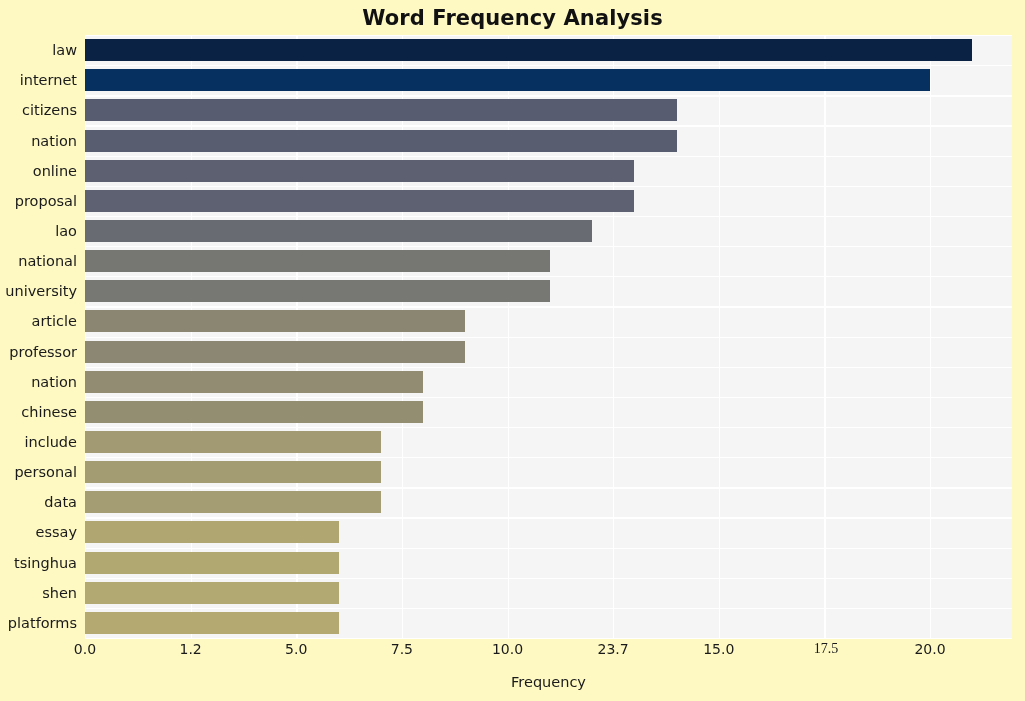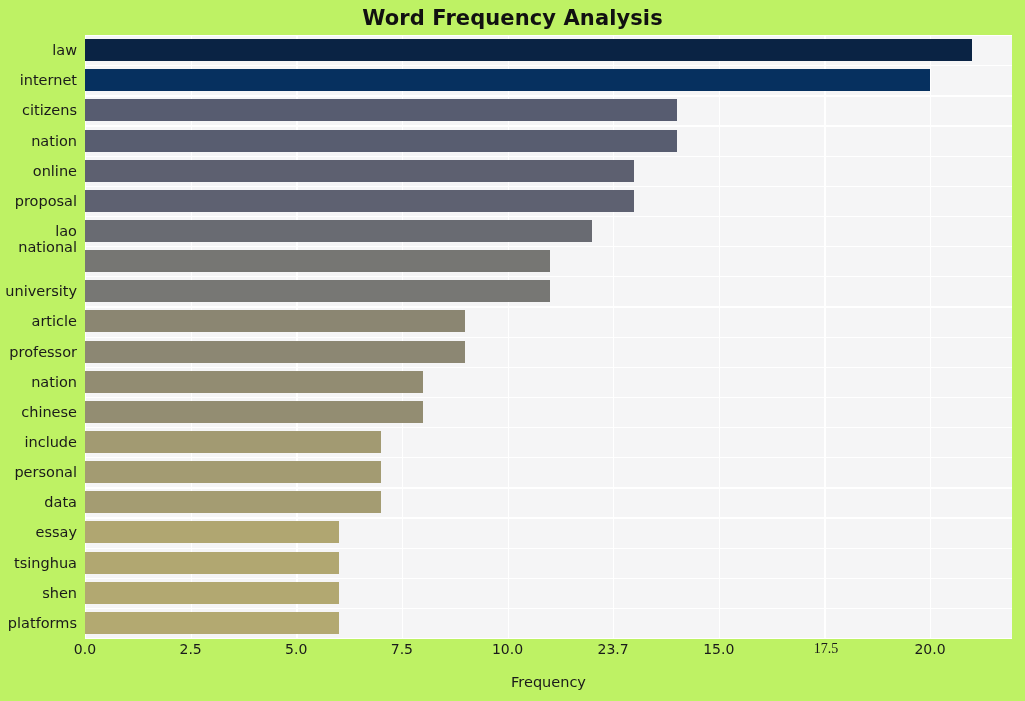--- a/index.html
+++ b/index.html
@@ -11,21 +11,21 @@
     width: 1025px;
     height: 701px;
     font-family: "DejaVu Sans", "Liberation Sans", sans-serif;
     overflow: hidden;
   }
 
   #figure {
     position: relative;
     width: 1025px;
     height: 701px;
-    background: #bef264;
+    background: #fef9c3;
   }
 
   
   #chart-title {
     position: absolute;
     left: 0;
     top: 6px;
     width: 1025px;
     text-align: center;
     font-size: 21px;
@@ -186,38 +186,38 @@
   </div>
 
   <div id="ylabels-layer">
       <div class="ytick-label" style="top: 4.075px;">law</div>
       <div class="ytick-label" style="top: 34.225px;">internet</div>
       <div class="ytick-label" style="top: 64.375px;">citizens</div>
       <div class="ytick-label" style="top: 94.525px;">nation</div>
       <div class="ytick-label" style="top: 124.675px;">online</div>
       <div class="ytick-label" style="top: 154.825px;">proposal</div>
       <div class="ytick-label" style="top: 184.975px;">lao</div>
-      <div class="ytick-label" style="top: 201px;">national</div>
+      <div class="ytick-label" style="top: 215px;">national</div>
       <div class="ytick-label" style="top: 245.275px;">university</div>
       <div class="ytick-label" style="top: 275.425px;">article</div>
       <div class="ytick-label" style="top: 305.575px;">professor</div>
       <div class="ytick-label" style="top: 335.725px;">nation</div>
       <div class="ytick-label" style="top: 365.875px;">chinese</div>
       <div class="ytick-label" style="top: 396.025px;">include</div>
       <div class="ytick-label" style="top: 426.175px;">personal</div>
       <div class="ytick-label" style="top: 456.325px;">data</div>
       <div class="ytick-label" style="top: 486.475px;">essay</div>
       <div class="ytick-label" style="top: 516.625px;">tsinghua</div>
       <div class="ytick-label" style="top: 546.775px;">shen</div>
       <div class="ytick-label" style="top: 576.925px;">platforms</div>
     </div>
 
   <div id="xlabels-layer">
       <div class="xtick-label" style="left: 0px;">0.0</div>
-      <div class="xtick-label" style="left: 105.629px;">2.5</div>
+      <div class="xtick-label" style="left: 105.629px;">1.2</div>
       <div class="xtick-label" style="left: 211.258px;">5.0</div>
       <div class="xtick-label" style="left: 316.887px;">7.5</div>
       <div class="xtick-label" style="left: 422.516px;">10.0</div>
       <div class="xtick-label" style="left: 528.145px;">23.7</div>
       <div class="xtick-label" style="left: 633.774px;">15.0</div>
       <div class="xtick-label" style="left: 741px; font-family: Liberation Serif, serif;">17.5</div>
       <div class="xtick-label" style="left: 845.032px;">20.0</div>
     </div>
 
   <div id="xaxis-title">Frequency</div>

